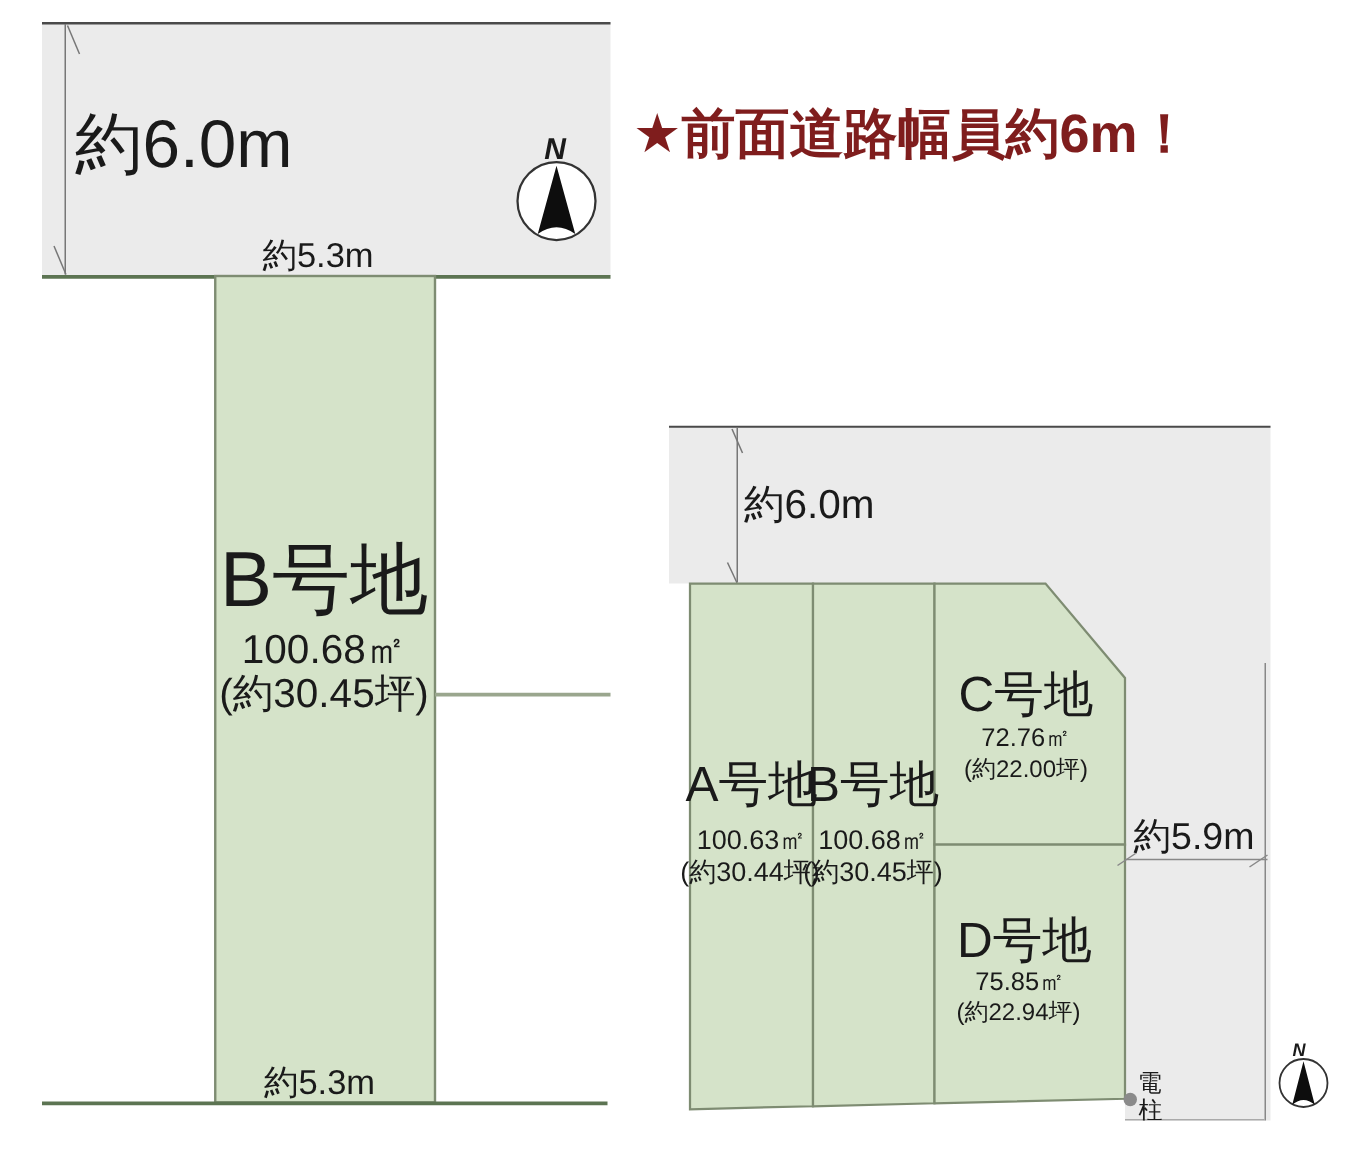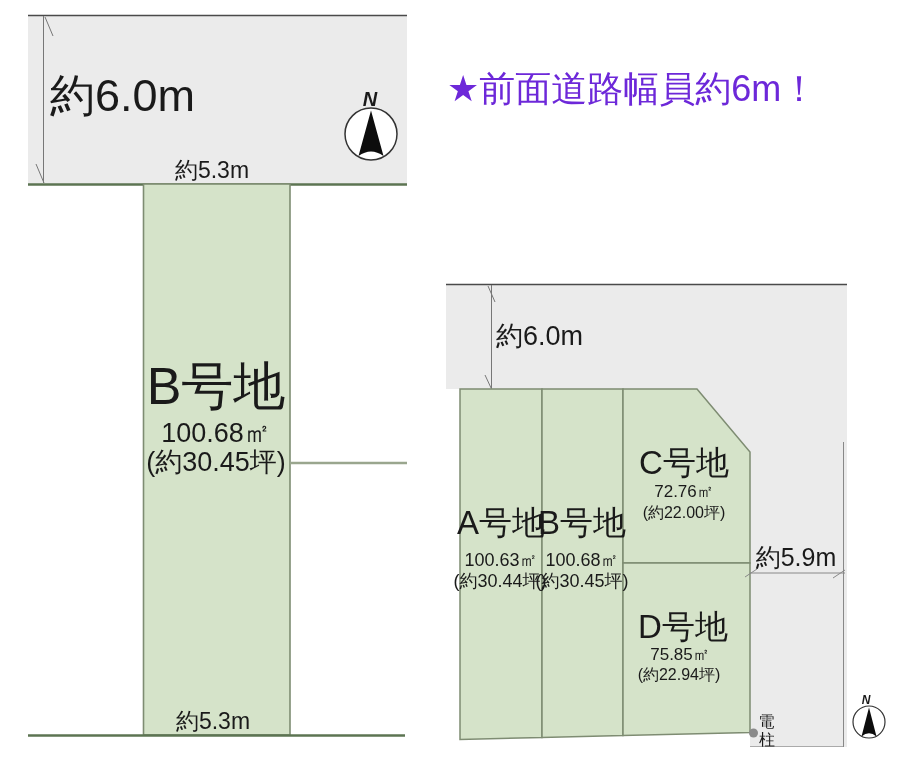--- a/index.html
+++ b/index.html
@@ -4,22 +4,22 @@
 <style>
   html,body{margin:0;padding:0;background:#fff;}
   .page{
     position:relative;width:904px;height:768px;background:#ffffff;overflow:hidden;
     font-family:"Liberation Sans","DejaVu Sans",sans-serif;color:#1a1a1a;
   }
   .map-svg{position:absolute;display:block;}
   #left-map{left:0;top:0;}
   #right-map{left:440px;top:270px;}
   .headlines{
-    position:absolute;left:447px;top:61px;
-    font-size:36px;font-weight:400;line-height:56px;color:#6d28d9;white-space:nowrap;
+    position:absolute;left:422px;top:61px;
+    font-size:36px;font-weight:700;line-height:56px;color:#7f1d1d;white-space:nowrap;
   }
   text{fill:#1a1a1a;}
 </style>
 </head>
 <body>
 
 <div class="page">
 
   <svg id="left-map" class="map-svg" width="452" height="768" viewBox="0 0 452 768">
 

